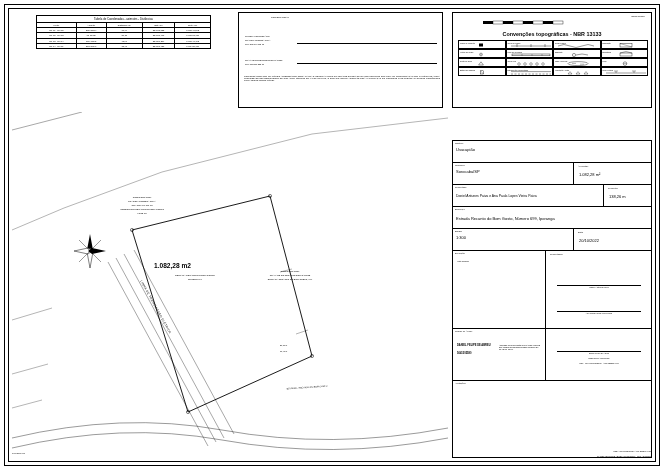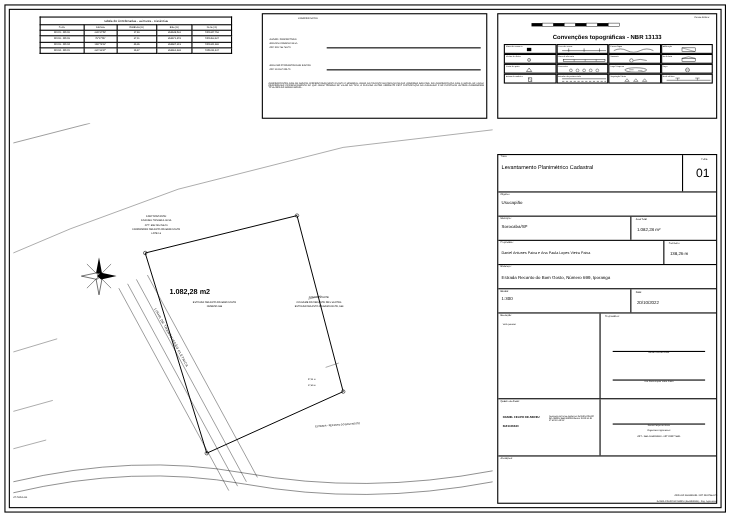--- a/index.html
+++ b/index.html
@@ -318,27 +318,20 @@
     
     <div class="abs conf-txt" style="left:240px;top:274px;width:110px;transform:rotate(-4deg);">ESTRADA - RECANTO DO BOM GOSTO</div>
 
     
     <div class="abs xtiny" style="left:268px;top:232px;">27,11 m</div>
     <div class="abs xtiny" style="left:268px;top:238px;">17,49 m</div>
   </div>
 
   <div class="abs bd" id="titleblock">
 
-    <div class="tb-row" style="height:34px;position:relative;">
-      <div class="tb-lab">Título:</div>
-      <div class="tb-val" style="padding-top:6px;">Levantamento Planimétrico Cadastral</div>
-      <div class="vline" style="right:30px;"></div>
-      <div class="abs tb-lab" style="right:6px;top:2px;">Folha</div>
-      <div class="abs" style="right:6px;top:11px;font-size:11px;">01</div>
-    </div>
 
     <div class="tb-row" style="height:22px;">
       <div class="tb-lab">Objetivo:</div>
       <div class="tb-val-sm" style="padding-top:3px;">Usucapião</div>
     </div>
 
     <div class="tb-row" style="height:22px;position:relative;">
       <div class="vline" style="left:120px;"></div>
       <div class="tb-lab">Município:</div>
       <div class="tb-val-sm" style="padding-top:3px;">Sorocaba/SP</div>

